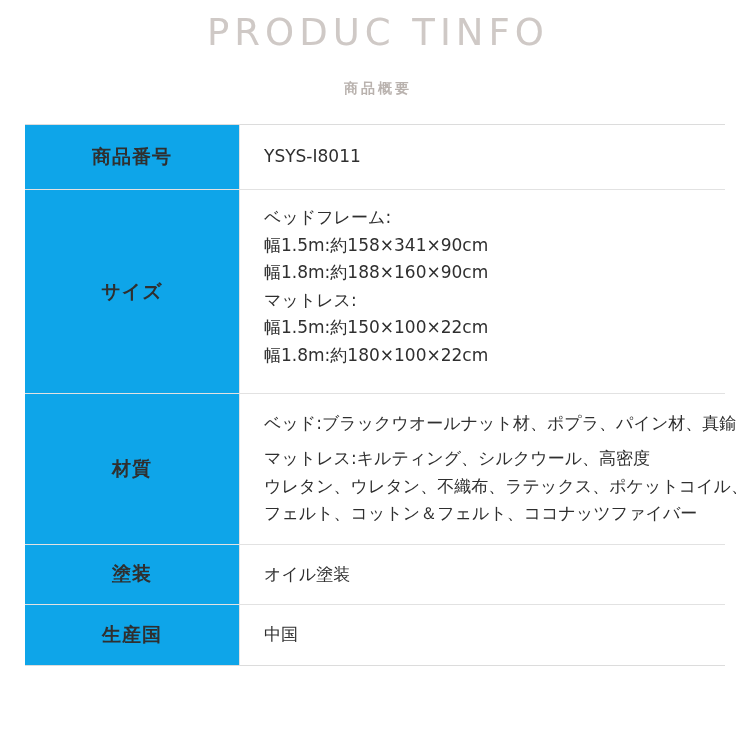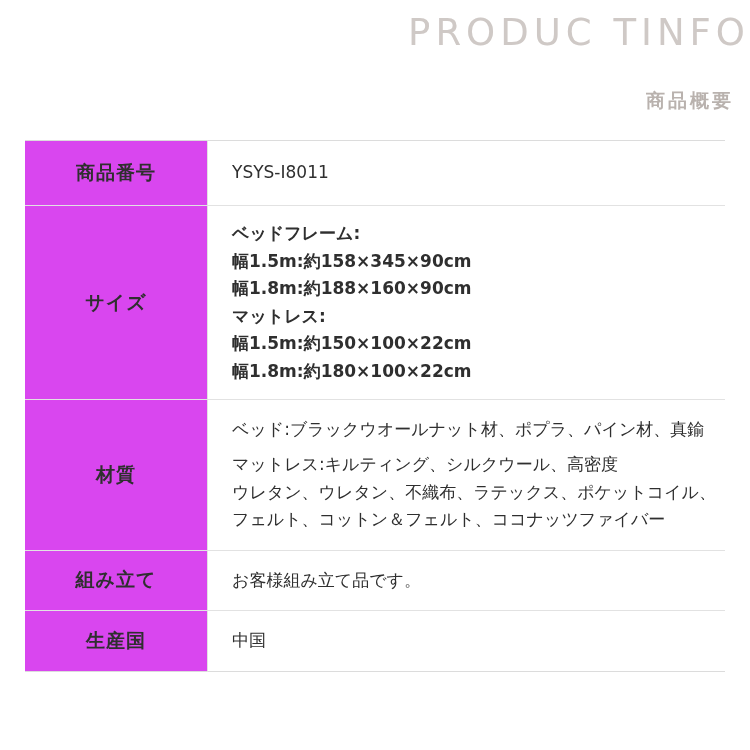--- a/index.html
+++ b/index.html
@@ -14,81 +14,81 @@
     color: #333333;
     overflow: hidden;
   }
   .page {
     width: 750px;
     height: 750px;
     position: relative;
     box-sizing: border-box;
   }
   .header {
-    text-align: right;
+    text-align: center;
     padding-top: 6px;
     padding-left: 6px;
   }
   .main-title {
     font-size: 37px;
     letter-spacing: 5px;
     color: #cfc9c6;
     font-weight: normal;
     margin: 0;
     padding: 4px 0 0 0;
     line-height: 1.25;
     font-family: "DejaVu Sans", "Liberation Sans", sans-serif;
   }
   .sub-title {
-    font-size: 19px;
+    font-size: 14px;
     color: #b9b2ae;
     letter-spacing: 3px;
-    margin: 16px;
+    margin: 8px;
     padding: 16px 0 0 0;
     font-weight: bold;
     font-family: "DejaVu Sans", "Liberation Sans", sans-serif;
   }
   .spec-table {
     width: 700px;
     margin: 26px auto 0 auto;
     border-collapse: collapse;
     table-layout: fixed;
     border-top: 1px solid #dcdcdc;
     border-bottom: 1px solid #dcdcdc;
   }
   .spec-table tr {
     border-bottom: 1px solid #e2e2e2;
   }
   .spec-table tr:last-child {
     border-bottom: none;
   }
   .spec-table th {
     width: 174px;
-    background: #d946ef;
+    background: #0ea5e9;
     text-align: center;
     vertical-align: middle;
     font-size: 19px;
     font-weight: bold;
     color: #2f2f2f;
-    padding: 16px 4px;
+    padding: 16px 20px;
     border-right: 1px solid #e2e2e2;
     letter-spacing: 1px;
     font-family: "DejaVu Sans", "Liberation Sans", sans-serif;
   }
   .spec-table td {
     vertical-align: middle;
     text-align: left;
     font-size: 17px;
     color: #2f2f2f;
     padding: 16px 0 16px 24px;
     line-height: 1.62;
     font-family: "DejaVu Sans", "Liberation Sans", sans-serif;
   }
   .row-number th, .row-number td { height: 32px; }
-  .row-size td { padding-top: 14px; padding-bottom: 14px; font-weight: bold; }
+  .row-size td { padding-top: 14px; padding-bottom: 24px; }
   .line { display: block; white-space: nowrap; }
   .gap-line { display: block; height: 7px; }
 </style>
 </head>
 <body>
 
 <div class="page">
 
   <div class="header">
     <h1 class="main-title">PRODUC TINFO</h1>
@@ -102,47 +102,47 @@
         <th>商品番号</th>
         <td>
           <span class="line">YSYS-I8011</span>
         </td>
       </tr>
 
       <tr class="row-size">
         <th>サイズ</th>
         <td>
           <span class="line">ベッドフレーム:</span>
-          <span class="line">幅1.5m:約158×345×90cm</span>
+          <span class="line">幅1.5m:約158×341×90cm</span>
           <span class="line">幅1.8m:約188×160×90cm</span>
           <span class="line">マットレス:</span>
           <span class="line">幅1.5m:約150×100×22cm</span>
           <span class="line">幅1.8m:約180×100×22cm</span>
         </td>
       </tr>
 
       <tr class="row-material">
         <th>材質</th>
         <td>
           <span class="line">ベッド:ブラックウオールナット材、ポプラ、パイン材、真鍮</span>
           <span class="gap-line"></span>
           <span class="line">マットレス:キルティング、シルクウール、高密度</span>
           <span class="line">ウレタン、ウレタン、不織布、ラテックス、ポケットコイル、</span>
           <span class="line">フェルト、コットン＆フェルト、ココナッツファイバー</span>
         </td>
       </tr>
 
 
-
       <tr>
-        <th>組み立て</th>
+        <th>塗装</th>
         <td>
-          <span class="line">お客様組み立て品です。</span>
+          <span class="line">オイル塗装</span>
         </td>
       </tr>
+
 
       <tr>
         <th>生産国</th>
         <td>
           <span class="line">中国</span>
         </td>
       </tr>
 
     </tbody>
   </table>

